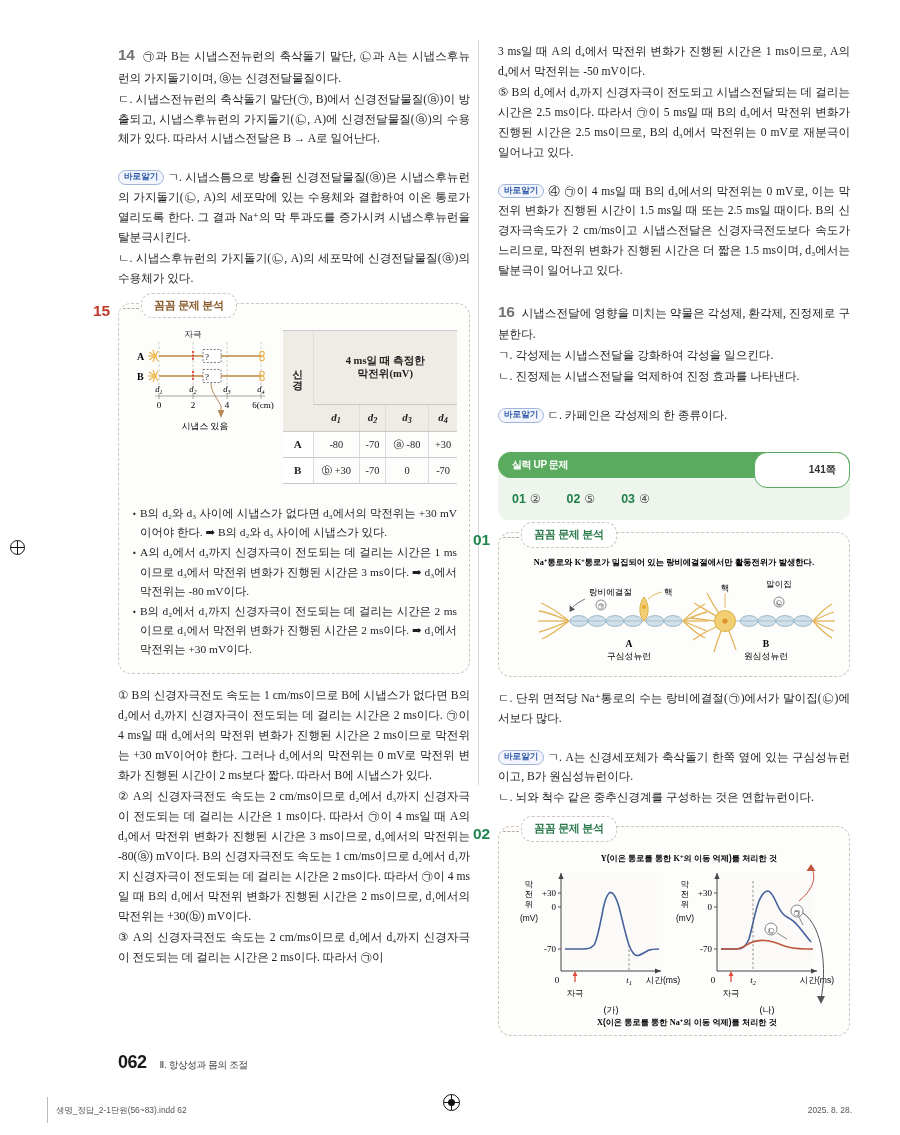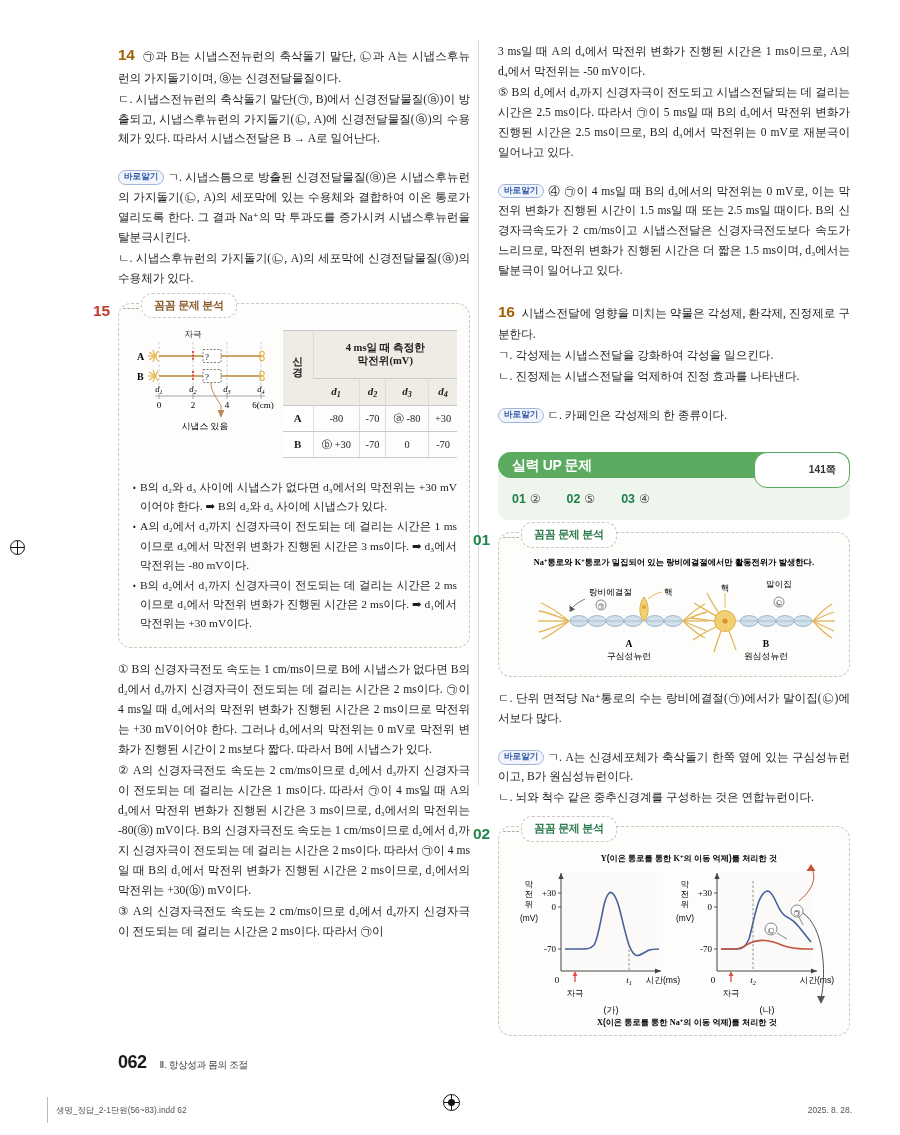--- a/index.html
+++ b/index.html
@@ -47,21 +47,21 @@
   }
 
   p { margin: 0 0 0 0; }
   .para { margin-bottom: 1px; }
 
   
   .qnum {
     font-family: "Liberation Sans", sans-serif;
     font-weight: bold;
     font-size: 15.5px;
-    color: #a16207;
+    color: #737373;
     letter-spacing: -0.3px;
     margin-right: 7px;
     vertical-align: -0.5px;
   }
   .qblock { margin-bottom: 2px; }
   .qblock.spaced { margin-top: 18px; }
 
   
   .tag-baro {
     display: inline-block;
@@ -144,21 +144,21 @@
   }
   table.mv th, table.mv td {
     border-top: 1px solid #c9c9c9;
     border-bottom: 1px solid #c9c9c9;
     border-left: 1px solid #dcdcdc;
     padding: 3px 2px;
     white-space: nowrap;
   }
   table.mv th:first-child, table.mv td:first-child { border-left: none; }
   table.mv thead th { background: #efece6; font-weight: bold; }
-  table.mv .hdr-top { font-size: 10.6px; padding: 10px 2px; line-height: 1.3; }
+  table.mv .hdr-top { font-size: 10.6px; padding: 23px 2px; line-height: 1.3; }
   table.mv .nerve-cell {
     width: 30px; background: #efece6; font-weight: bold;
     line-height: 1.05; font-size: 10.4px;
   }
   table.mv tbody th { background: #ffffff; font-weight: bold; font-size: 11px; }
   table.mv .dcol { font-size: 11px; }
 
   
   .uplevel { margin: 26px 0 0 0; position: relative; }
   .up-shade {
@@ -169,21 +169,21 @@
     position: relative;
     height: 26px;
     background: #5aab5f;
     border-radius: 13px;
     display: flex; align-items: center;
     box-shadow: none;
   }
   .up-banner-title {
     font-family: "Liberation Sans", sans-serif;
     font-weight: bold;
-    font-size: 14px;
+    font-size: 10px;
     color: #ffffff;
     padding-left: 14px;
     letter-spacing: -0.4px;
   }
   .up-page {
     position: absolute; right: 0; top: 0;
     height: 36px; min-width: 96px;
     background: #ffffff;
     border: 1.3px solid #5aab5f;
     border-radius: 13px;

